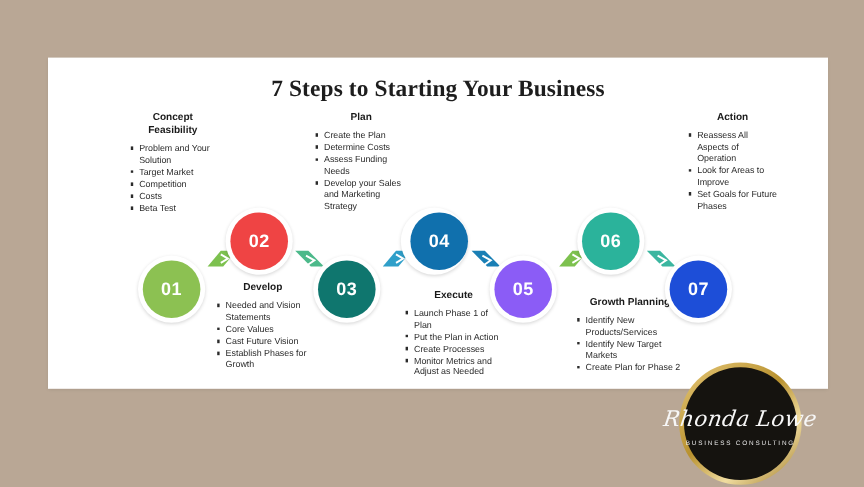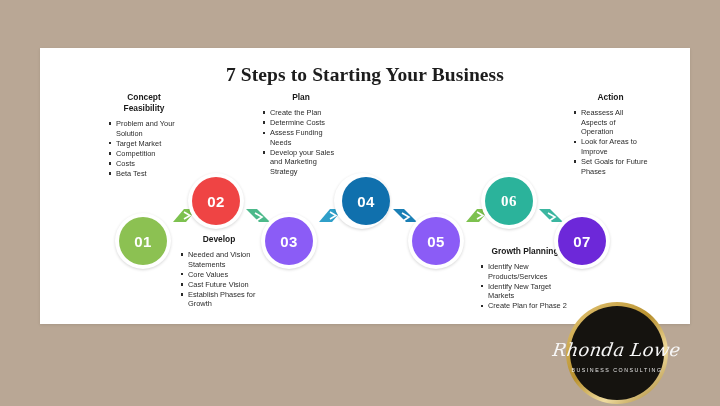--- a/index.html
+++ b/index.html
@@ -144,20 +144,29 @@
   <div class="block b-develop">
     <div class="hd">Develop</div>
     <ul>
       <li>Needed and Vision Statements</li>
       <li>Core Values</li>
       <li>Cast Future Vision</li>
       <li>Establish Phases for Growth</li>
     </ul>
   </div>
 
+  <div class="block b-execute">
+    <div class="hd">Execute</div>
+    <ul>
+      <li>Launch Phase 1 of Plan</li>
+      <li>Put the Plan in Action</li>
+      <li>Create Processes</li>
+      <li>Monitor Metrics and Adjust as Needed</li>
+    </ul>
+  </div>
 
   <div class="block b-growth">
     <div class="hd">Growth Planning</div>
     <ul>
       <li>Identify New Products/Services</li>
       <li>Identify New Target Markets</li>
       <li>Create Plan for Phase 2</li>
     </ul>
   </div>
 
@@ -198,33 +207,33 @@
     </svg>
   </div>
 
   <div class="circ c-lo" style="left:75px;top:165px;">
     <div class="inner" style="background:#8cc152;">01</div>
   </div>
   <div class="circ c-hi" style="left:148px;top:125px;">
     <div class="inner" style="background:#ef4444;">02</div>
   </div>
   <div class="circ c-lo" style="left:221px;top:165px;">
-    <div class="inner" style="background:#8b5cf6;">03</div>
+    <div class="inner" style="background:#0f766e;">03</div>
   </div>
   <div class="circ c-hi" style="left:294px;top:125px;justify-content:flex-end;">
     <div class="inner" style="background:#1070ad;">04</div>
   </div>
   <div class="circ c-lo" style="left:368px;top:165px;">
     <div class="inner" style="background:#8b5cf6;">05</div>
   </div>
-  <div class="circ c-hi" style="left:441px;top:125px;font-family:Liberation Serif, serif;">
+  <div class="circ c-hi" style="left:441px;top:125px;">
     <div class="inner" style="background:#2bb39b;">06</div>
   </div>
   <div class="circ c-lo" style="left:514px;top:165px;">
-    <div class="inner" style="background:#6d28d9;">07</div>
+    <div class="inner" style="background:#1d4ed8;">07</div>
   </div>
 
   <div id="logo">
     <div class="rays"></div>
     <div class="ring"></div>
     <div class="disc">
       <div class="name">Rhonda Lowe</div>
       <div class="sub">BUSINESS CONSULTING</div>
     </div>
   </div>

